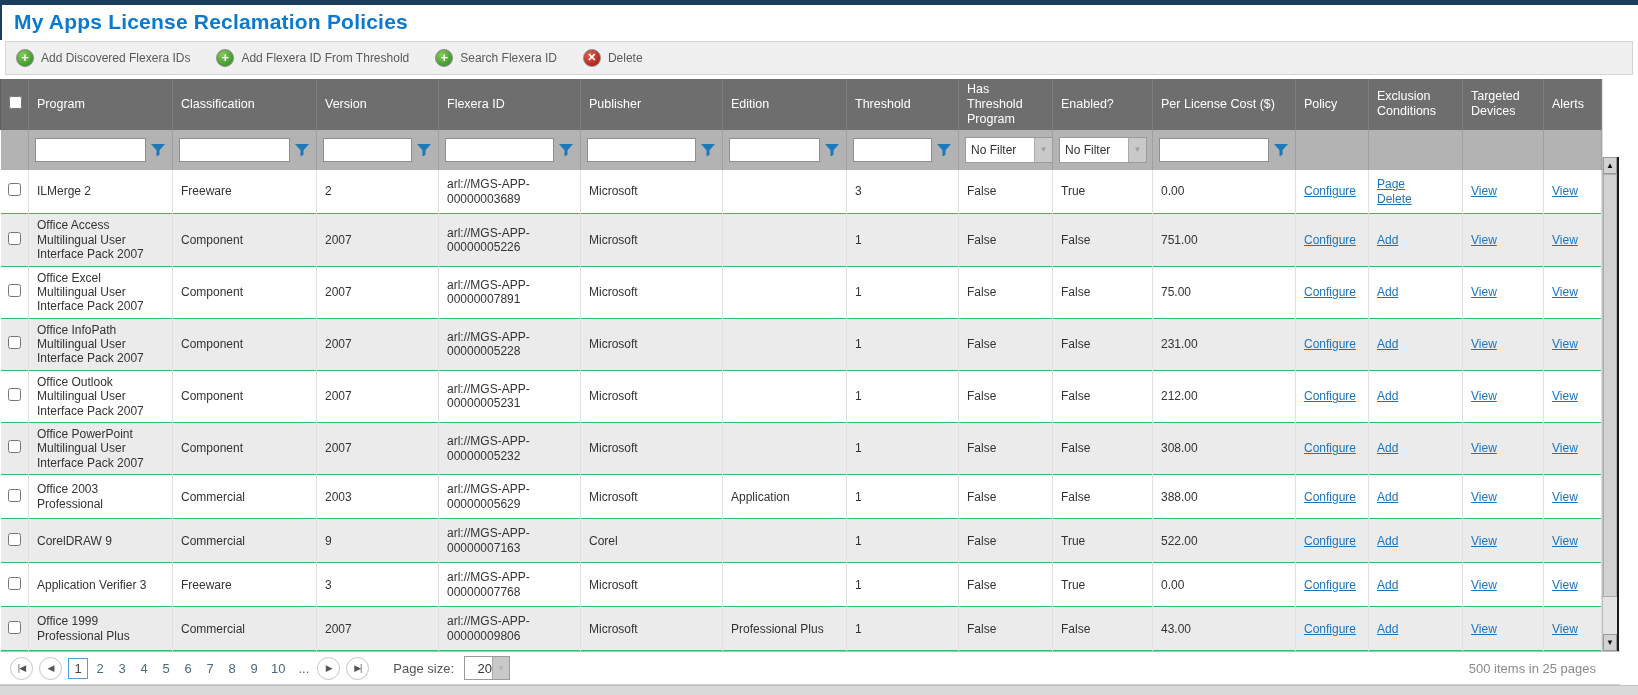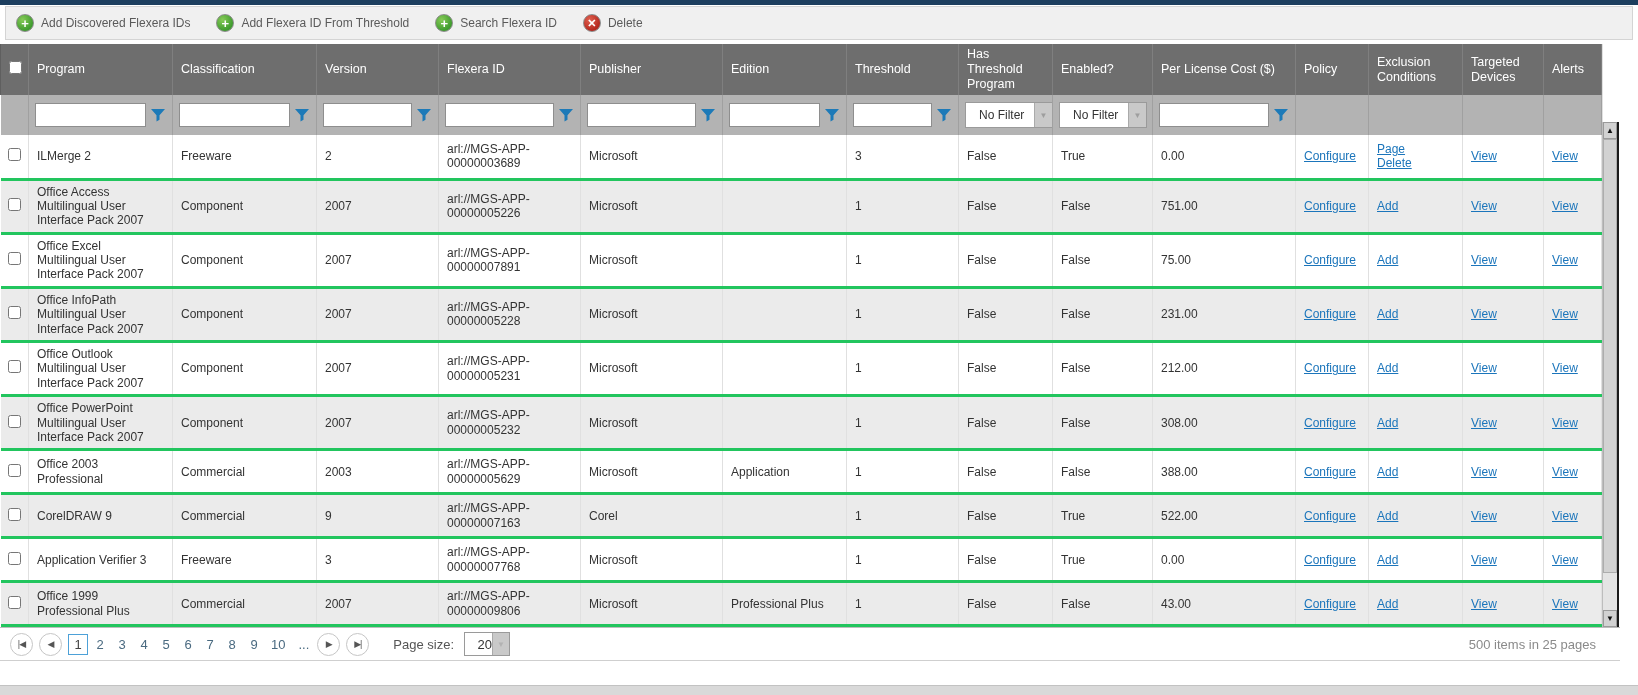--- a/index.html
+++ b/index.html
@@ -29,26 +29,26 @@
   thead tr.hdr th { color:#fff; font-weight:normal; font-size:12.5px; text-align:left;
     padding:3px 8px; border-right:1px solid #7f7f7f; border-left:1px solid #5f5f5f;
     vertical-align:middle; line-height:1.2; }
   thead tr.flt { background:#b3b3b3; height:40px; }
   thead tr.flt td { padding:4px 6px; border-right:1px solid #a0a0a0; vertical-align:middle; }
   .flt-box { display:flex; align-items:center; gap:4px; }
   .flt-input { flex:1; min-width:20px; height:24px; border:1px solid #8e8e8e; background:#fff;
     padding:0 4px; font-size:12px; font-family:"Liberation Sans", sans-serif; }
   .funnel { width:16px; height:16px; flex:0 0 16px; cursor:pointer; }
   .ddl { display:flex; width:88px; height:26px; border:1px solid #9a9a9a; background:#fff;
-    align-items:center; cursor:pointer;padding-left:8px; }
+    align-items:center; cursor:pointer; }
   .ddl .ddl-text { flex:1; font-size:12px; color:#333; padding-left:5px; }
   .ddl .ddl-btn { width:18px; height:100%; background:#c9c9c9; border-left:1px solid #aaa;
     display:flex; align-items:center; justify-content:center; color:#9e9e9e; font-size:8px; }
 
-  tbody tr { height:44px; background:#fff; border-bottom:3px solid #22c55e; }
+  tbody tr { height:44px; background:#fff; border-bottom:1px solid #22c55e; }
   tbody tr.alt { background:#ebebeb; }
   tbody td { padding:4px 8px; border-right:1px solid #e0e0e0; vertical-align:middle;
     line-height:1.2; word-wrap:break-word; }
   td.cb-cell, th.cb-cell { text-align:center; padding:3px; }
   tbody td a, .lnk { color:#1b75bb; text-decoration:underline; cursor:pointer; display:inline-block; }
   .lnk-stack .lnk { display:block; }
   input[type=checkbox] { width:13px; height:13px; accent-color:#cfcfcf; }
 
   .vscroll { width:17px; display:flex; flex-direction:column; background:#dcdcdc;
     border-right:2px solid #1a1a1a; border-left:1px solid #bdbdbd; }
@@ -78,20 +78,23 @@
 
   .bottom-spacer { flex:1; background:#fff; }
   .bottom-strip { height:10px; background:#d9d9d9; border-top:1px solid #c2c2c2; }
 </style>
 </head>
 <body>
 
 <div class="app">
   <div class="top-bar"></div>
 
+  <div class="title-wrap">
+    <div class="page-title">My Apps License Reclamation Policies</div>
+  </div>
 
   <div class="toolbar">
     <div class="tb-btn">
       <span class="ico-circle ico-add">+</span>
       <span class="label">Add Discovered Flexera IDs</span>
     </div>
     <div class="tb-btn">
       <span class="ico-circle ico-add">+</span>
       <span class="label">Add Flexera ID From Threshold</span>
     </div>

